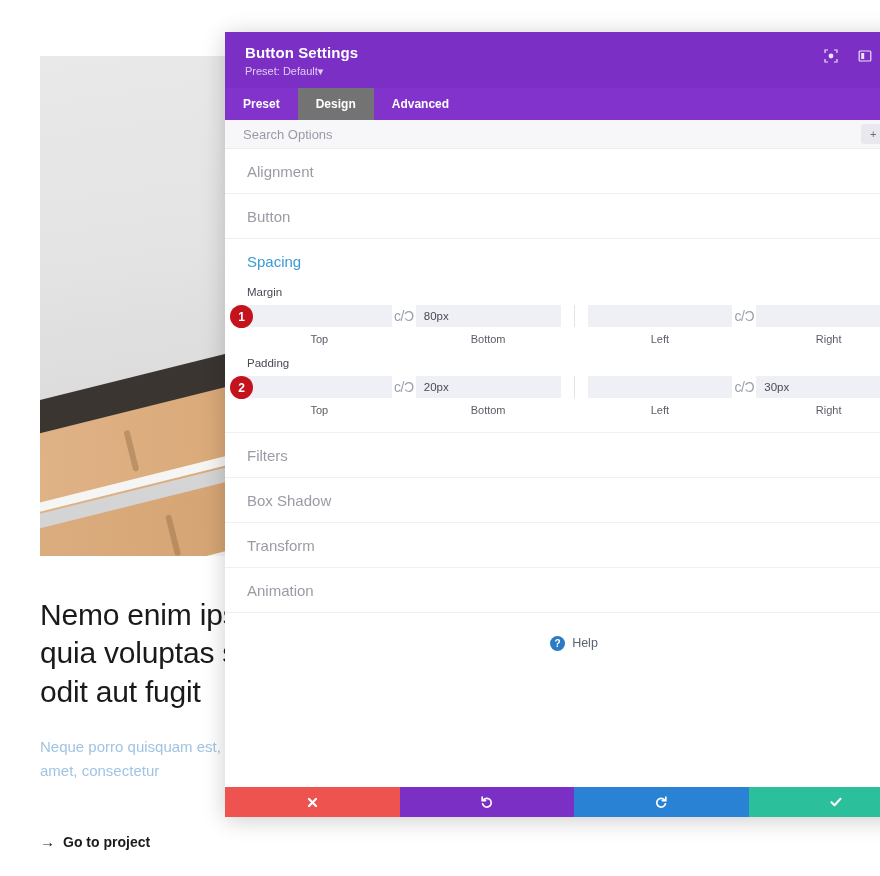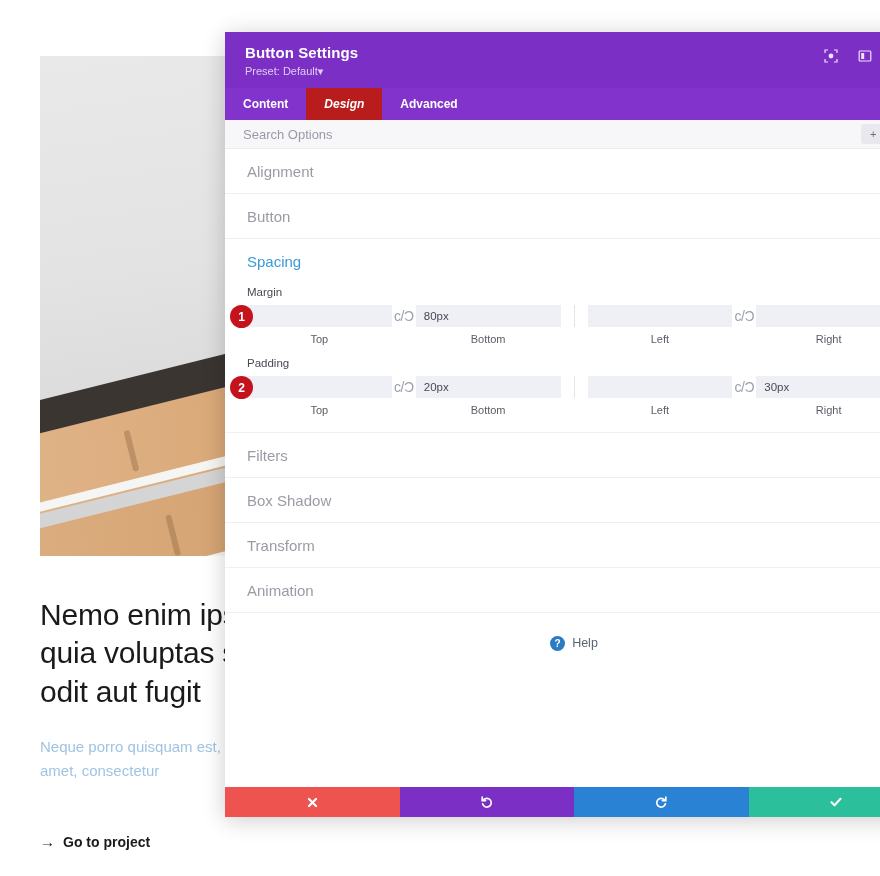--- a/index.html
+++ b/index.html
@@ -151,21 +151,21 @@
   .tab {
     padding: 0 18px;
     display: flex;
     align-items: center;
     font-size: 12px;
     font-weight: 700;
     color: #ffffff;
     cursor: pointer;
     height: 100%;
   }
-  .tab.active { background: #b91c1c; font-style: italic; }
+  .tab.active { background: #737373; }
 
   .search-row {
     height: 29px;
     background: #f7f7fa;
     border-bottom: 1px solid #ebebf0;
     display: flex;
     align-items: center;
     padding: 0 8px 0 18px;
     position: relative;
   }
@@ -404,21 +404,21 @@
       </span>
       <span class="dots-v">
         <i></i>
           <i></i>
           <i></i>
       </span>
     </div>
   </div>
 
   <div class="tabs">
-    <div class="tab">Content</div>
+    <div class="tab">Preset</div>
     <div class="tab active">Design</div>
     <div class="tab">Advanced</div>
   </div>
 
   <div class="search-row">
     <input class="search-input" type="text" placeholder="Search Options" style="">
     <button class="filter-btn">
       <span>+</span>
       <span>Filter</span>
     </button>

